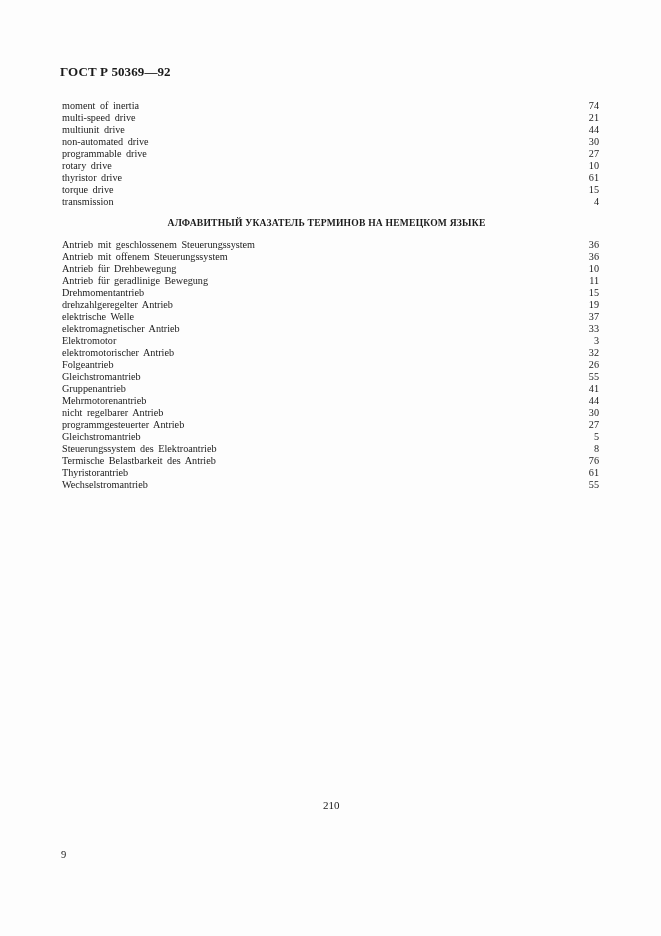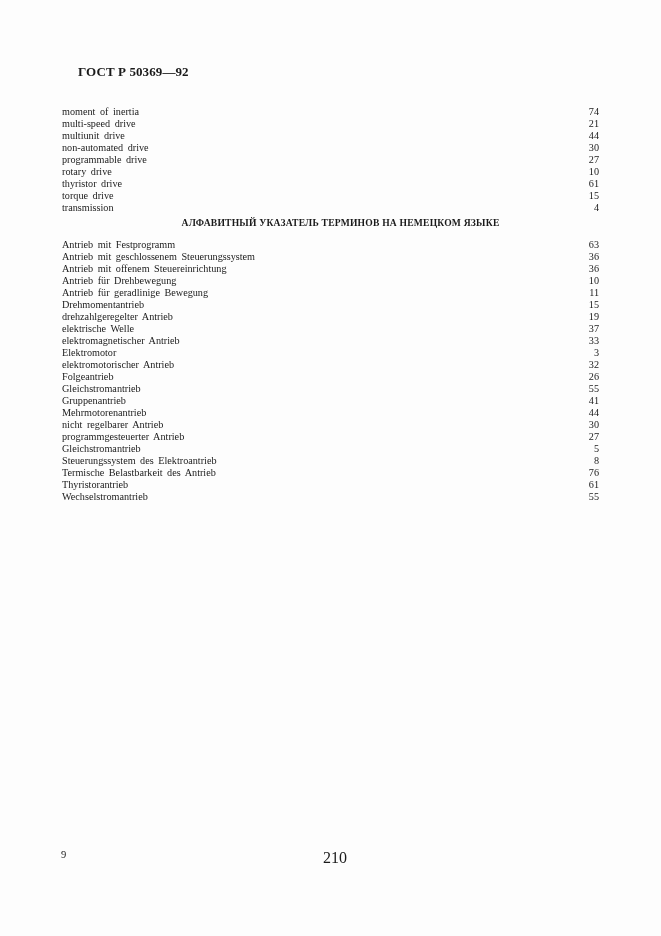--- a/index.html
+++ b/index.html
@@ -10,21 +10,21 @@
     body {
       width: 661px;
       height: 936px;
       position: relative;
       overflow: hidden;
       font-family: "Liberation Serif", "DejaVu Serif", serif;
       color: #1a1a1a;
     }
     .page-header {
       position: absolute;
-      left: 78px;
+      left: 60px;
       top: 64px;
       font-size: 13px;
       font-weight: bold;
       letter-spacing: 0.1px;
     }
     .index-list {
       position: absolute;
       left: 62px;
       width: 537px;
       margin: 0;
@@ -37,43 +37,43 @@
       height: 12px;
       line-height: 12px;
       font-size: 10.2px;
     }
     .index-list li .term {
       word-spacing: 2px;
     }
     .index-list li .num {
       text-align: left;
     }
-    #english-list { top: 106px; }
+    #english-list { top: 100px; }
     #german-list { top: 239px; }
     .section-title {
       position: absolute;
-      left: 72px;
+      left: 58px;
       width: 537px;
       top: 217px;
       text-align: center;
       font-size: 9.6px;
       font-weight: bold;
       letter-spacing: 0.2px;
     }
     .footer-left {
       position: absolute;
       left: 61px;
       top: 849px;
       font-size: 10.5px;
     }
     .footer-center {
       position: absolute;
       left: 323px;
-      top: 849px;
-      font-size: 16px;
+      top: 799px;
+      font-size: 11px;
     }
   </style>
 </head>
 <body>
 
 <div class="page-header">ГОСТ Р 50369—92</div>
 
 <ul id="english-list" class="index-list">
   <li>
       <span class="term">moment of inertia</span>
@@ -110,29 +110,25 @@
   <li>
       <span class="term">transmission</span>
       <span class="num">4</span>
     </li>
 </ul>
 
 <div class="section-title">АЛФАВИТНЫЙ УКАЗАТЕЛЬ ТЕРМИНОВ НА НЕМЕЦКОМ ЯЗЫКЕ</div>
 
 <ul id="german-list" class="index-list">
   <li>
-      <span class="term">Antrieb mit Festprogramm</span>
-      <span class="num">63</span>
-    </li>
-  <li>
       <span class="term">Antrieb mit geschlossenem Steuerungssystem</span>
       <span class="num">36</span>
     </li>
   <li>
-      <span class="term">Antrieb mit offenem Steuereinrichtung</span>
+      <span class="term">Antrieb mit offenem Steuerungssystem</span>
       <span class="num">36</span>
     </li>
   <li>
       <span class="term">Antrieb für Drehbewegung</span>
       <span class="num">10</span>
     </li>
   <li>
       <span class="term">Antrieb für geradlinige Bewegung</span>
       <span class="num">11</span>
     </li>

